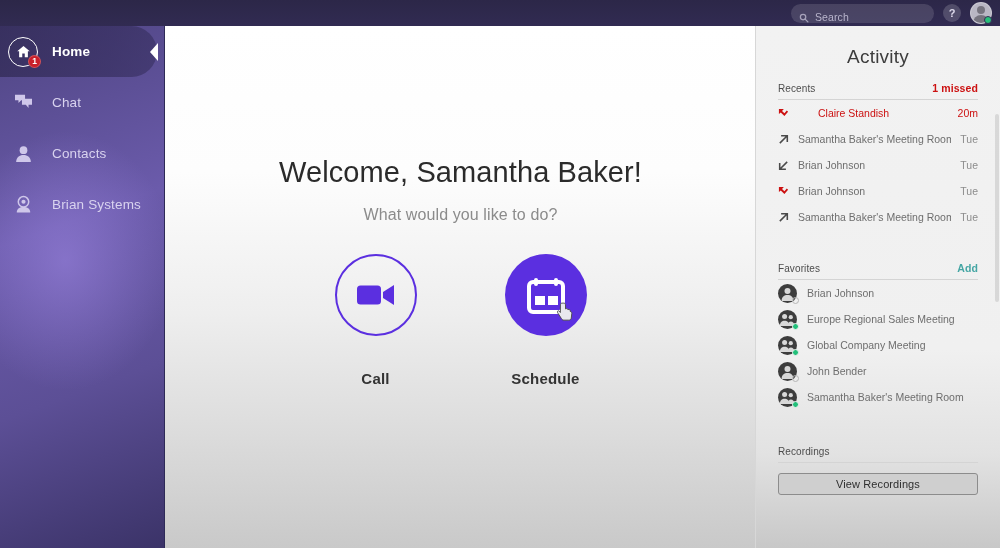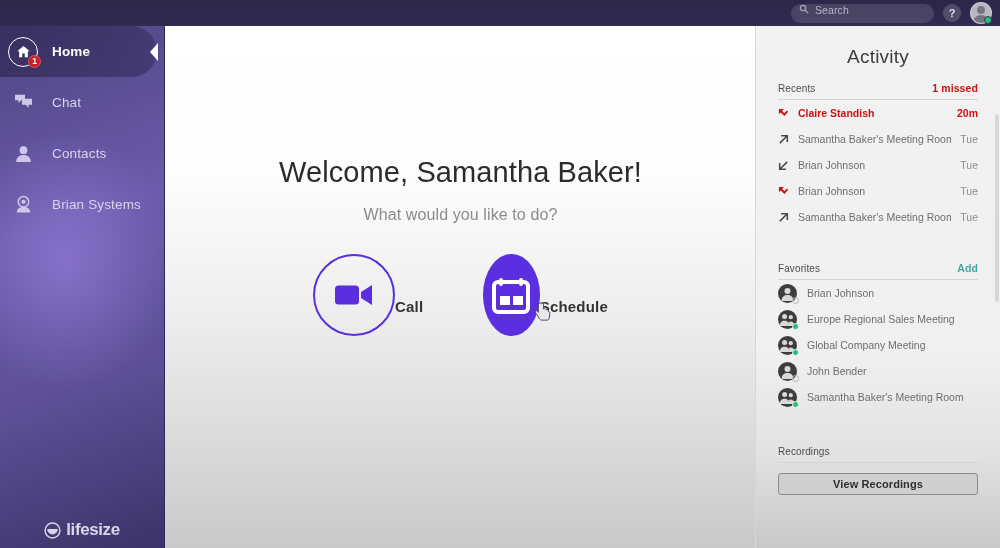--- a/index.html
+++ b/index.html
@@ -17,21 +17,21 @@
     background:linear-gradient(180deg,#2c2748 0%,#312b52 100%);
     z-index:40;
   }
   .topbar-right{
     position:absolute; right:8px; top:0; height:26px;
     display:flex; align-items:center; gap:9px;
   }
   .searchbox{
     width:143px; height:19px; border-radius:10px;
     background:rgba(255,255,255,0.13);
-    display:flex; align-items:flex-start; padding:0 8px; gap:6px;
+    display:flex; align-items:flex-end; padding:0 8px; gap:6px;
   }
   .searchbox .s-ico{ width:10px; height:10px; flex:0 0 auto; opacity:.75; }
   .searchbox .s-txt{
     font-size:10.5px; color:#b9b5cc; letter-spacing:.1px;
   }
   .helpbtn{
     width:18px;height:18px;border-radius:50%;
     background:rgba(255,255,255,0.17);
     display:flex;align-items:center;justify-content:center;
     color:#ddd9ea;font-size:11px;font-weight:bold;line-height:1;
@@ -119,21 +119,21 @@
     font-size:29px;color:#2b2b2b;letter-spacing:.1px;
   }
   .subtitle{
     position:absolute;left:0;top:168px;width:591px;text-align:center;
     font-size:16px;color:#8b8b8b;letter-spacing:.1px;margin-top:12px;
   }
   .actions{
     position:absolute;left:0;top:228px;width:591px;
     display:flex;justify-content:center;gap:45px;
   }
-  .action{ width:125px;display:flex;flex-direction:row;align-items:center;gap:0; }
+  .action{ width:125px;display:flex;flex-direction:column;align-items:center;gap:12px; }
   .circle{
     width:82px;height:82px;border-radius:50%;
     display:flex;align-items:center;justify-content:center;position:relative;
   }
   .circle.outline{ border:2px solid #5b2fe0; background:transparent; }
   .circle.filled{ background:#5b2fe0; }
   .action .cap{
     margin-top:22px;font-size:15px;font-weight:bold;color:#333333;letter-spacing:.2px;
   }
   .cursor{
@@ -163,41 +163,41 @@
   .sec-head .add{ font-size:10.5px;font-weight:bold;color:#45a6a4;letter-spacing:.1px; }
 
   .rec-row{
     display:flex;align-items:center;height:26px;gap:9px;
   }
   .rec-row .ico{ width:11px;height:11px;flex:0 0 auto; }
   .rec-row .nm{
     flex:1 1 auto;font-size:10.5px;color:#6e6e6e;white-space:nowrap;overflow:hidden;
   }
   .rec-row .tm{ font-size:10.5px;color:#8c8c8c;flex:0 0 auto; }
-  .rec-row.missed .nm,.rec-row.missed .tm{ color:#cc1111;font-weight:bold; }
+  .rec-row.missed .nm,.rec-row.missed .tm{ color:#cc1111;font-weight:normal;margin-left:20px; }
 
   .fav-row{ display:flex;align-items:center;height:26px;gap:10px; }
   .fav-av{
     position:relative;width:19px;height:19px;border-radius:50%;
     background:#3d3d3d;flex:0 0 auto;overflow:visible;
   }
   .fav-av svg{ position:absolute;left:0;top:0; }
   .fav-dot{
     position:absolute;right:-2px;bottom:-1px;width:7px;height:7px;border-radius:50%;
     border:1.5px solid #f0f0f0;
   }
   .fav-dot.online{ background:#22c07a; }
   .fav-dot.offline{ background:transparent; border-color:#b6b6b6; }
   .fav-row .nm{ font-size:10.5px;color:#6e6e6e;white-space:nowrap; }
 
   .view-rec-btn{
     margin:10px 22px 0 22px; height:22px; border-radius:3px;
     background:#cfcfcf; border:1px solid #8c8c8c;
     display:flex;align-items:center;justify-content:center;
-    font-size:11px;font-weight:bold;color:#2f2f2f;letter-spacing:.1px;
+    font-size:11px;font-weight:normal;color:#2f2f2f;letter-spacing:.1px;
   }
   .scrollbar{
     position:absolute;right:1px;top:88px;width:4px;height:188px;border-radius:2px;
     background:rgba(0,0,0,0.10);
   }
 </style>
 </head>
 <body>
 
 <div id="app">
@@ -270,27 +270,20 @@
             <circle cx="12" cy="8.6" r="2.6" fill="#cfc7ea"></circle>
             <path d="M3.5 22 C3.5 17.6 7.3 15.3 12 15.3 C16.7 15.3 20.5 17.6 20.5 22 Z" fill="#cfc7ea"></path>
           </svg>
         </div>
         <span class="label">Brian Systems</span>
       </div>
 
 
     </div>
 
-    <div class="logo">
-      <svg class="mark" viewBox="0 0 24 24">
-        <circle cx="12" cy="12" r="10.5" fill="none" stroke="#e6e2f2" stroke-width="2"></circle>
-        <path d="M4.5 10 A7.5 7.5 0 0 0 19.5 10 Z" fill="#e6e2f2"></path>
-      </svg>
-      <span class="word">lifesize</span>
-    </div>
   </div>
 
   <div class="main">
 
     <div class="welcome">Welcome, Samantha Baker!</div>
     <div class="subtitle">What would you like to do?</div>
 
     <div class="actions">
 
       <div class="action">

